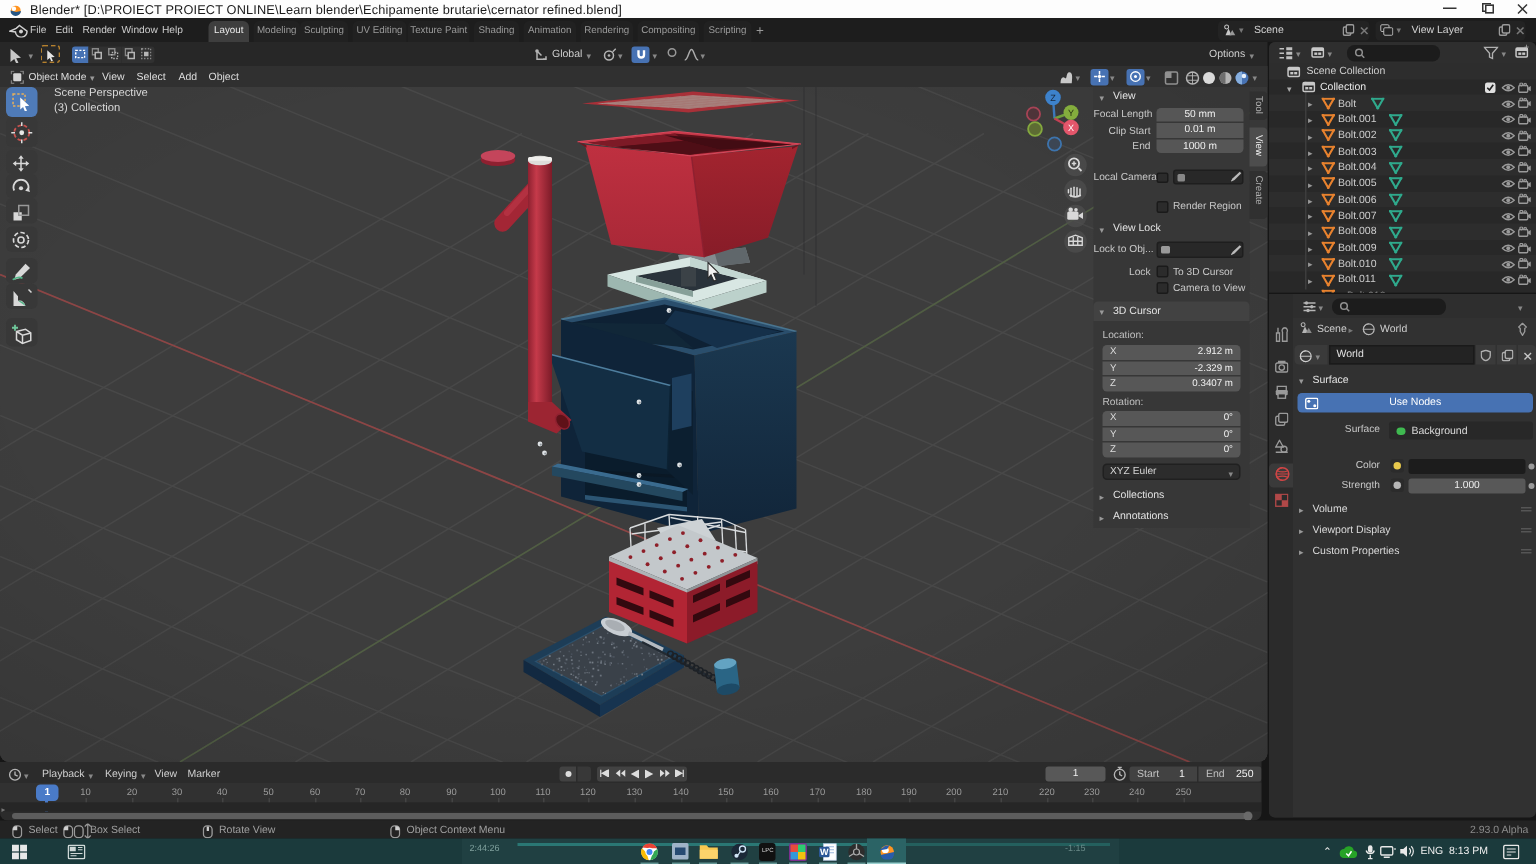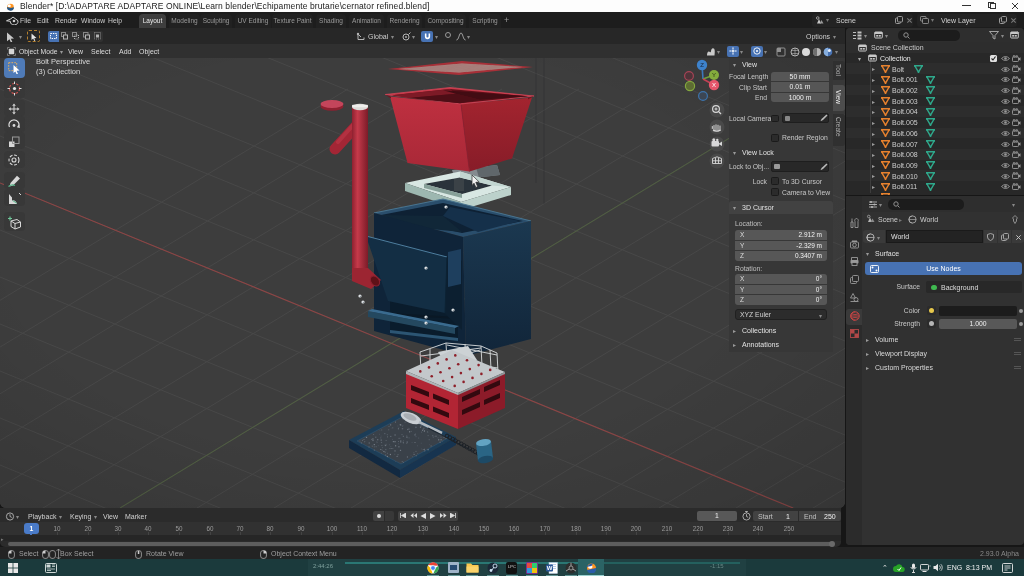--- a/index.html
+++ b/index.html
@@ -8,21 +8,21 @@
 .t7{position:absolute;color:#c3c3c3;font-size:7px;white-space:nowrap;}
 </style></head>
 <body>
 <div id="root">
 <div class="abs" style="left:0;top:0;width:1024px;height:12px;background:#fdfdfd;">
   <svg class="abs" style="left:6px;top:2px" width="9" height="9" viewBox="0 0 18 18">
         <circle cx="9" cy="10" r="6.5" fill="#ff9421"></circle>
         <circle cx="6.5" cy="7.5" r="3" fill="#fff"></circle>
         <path d="M2 10 A7 7 0 0 0 16 10.6 L9.5 12 Z" fill="#265787"></path>
       </svg>
-  <div class="abs" style="left:20px;top:1px;font-size:8.5px;color:#1a1a1a;letter-spacing:0.1px;">Blender* [D:\ADAPTARE ADAPTARE ONLINE\Learn blender\Echipamente brutarie\cernator refined.blend]</div>
+  <div class="abs" style="left:20px;top:1px;font-size:8.5px;color:#1a1a1a;letter-spacing:0.1px;">Blender* [D:\PROIECT PROIECT ONLINE\Learn blender\Echipamente brutarie\cernator refined.blend]</div>
   <div class="abs" style="left:962px;top:5px;width:9px;height:1.2px;background:#333;"></div>
   <div class="abs" style="left:990px;top:3px;width:6px;height:6px;border:1px solid #333;background:#fdfdfd;"></div>
   <div class="abs" style="left:988px;top:1.5px;width:6px;height:6px;border:1px solid #333;"></div>
   <div class="abs" style="left:990px;top:3px;width:6px;height:6px;border:1px solid #333;background:#fdfdfd;"></div>
   <svg class="abs" style="left:1011px;top:2px" width="8" height="8" viewBox="0 0 8 8">
         <path d="M1 1 L7 7 M7 1 L1 7" stroke="#333" stroke-width="1"></path>
       </svg>
 </div>
 <div class="abs" style="left:0;top:12px;width:1024px;height:16px;background:#1d1d1d;">
 <svg class="abs" style="left:6px;top:4px" width="13" height="9" viewBox="0 0 26 18">
@@ -707,21 +707,21 @@
 <svg class="abs" style="left:7.5px;top:148px" width="14" height="13" viewBox="0 0 14 13">
         <path d="M1 12 L1 2 L4 5.5 L4 8.5 Q7.5 7.5 9 12 Z" fill="#d8d8d8"></path>
         <path d="M4 8.5 A5.5 5.5 0 0 1 9 12" fill="#52b788"></path>
         <line x1="11" y1="1" x2="13" y2="3" stroke="#d8d8d8"></line>
       </svg>
 <svg class="abs" style="left:7px;top:171.5px" width="15" height="14" viewBox="0 0 15 14">
         <path d="M4 5 L10 3.5 L13.5 6 L13.5 11 L8 13 L4 10.5 Z" fill="none" stroke="#d8d8d8" stroke-width="1"></path>
         <path d="M4 5 L8 7.5 L13.5 6 M8 7.5 L8 13" fill="none" stroke="#d8d8d8" stroke-width="1"></path>
         <path d="M3 0.5 L3 4.5 M1 2.5 L5 2.5" stroke="#6fc79a" stroke-width="1.2"></path>
       </svg>
-<div class="abs" style="left:36px;top:13px;font-size:7.5px;color:#d8d8d8;">Bolt Perspective</div>
+<div class="abs" style="left:36px;top:13px;font-size:7.5px;color:#d8d8d8;">Scene Perspective</div>
 <div class="abs" style="left:36px;top:23px;font-size:7.5px;color:#d8d8d8;">(3) Collection</div>
 <div class="abs" style="left:729px;top:14px;width:104px;height:294px;background:rgba(55,55,55,0.97);">
 <div class="t7" style="left:4px;top:3px;color:#999;font-size:6px;">▾</div>
         <div class="t7" style="left:13px;top:3px;color:#e2e2e2;">View</div>
 <div class="abs" style="left:0;top:15px;width:38px;color:#c8c8c8;font-size:6.8px;text-align:right;white-space:nowrap;">Focal Length</div>
 <div class="abs" style="left:42px;top:13.5px;width:58px;height:9.5px;background:#565656;border-radius:3px 3px 0 0;color:#f0f0f0;font-size:6.8px;text-align:center;line-height:9.5px;">50 mm</div>
 <div class="abs" style="left:0;top:26px;width:38px;color:#c8c8c8;font-size:6.8px;text-align:right;white-space:nowrap;">Clip Start</div>
 <div class="abs" style="left:42px;top:24px;width:58px;height:9.5px;background:#565656;border-radius:0;color:#f0f0f0;font-size:6.8px;text-align:center;line-height:9.5px;">0.01 m</div>
 <div class="abs" style="left:0;top:36px;width:38px;color:#c8c8c8;font-size:6.8px;text-align:right;white-space:nowrap;">End</div>
 <div class="abs" style="left:42px;top:34.5px;width:58px;height:9.5px;background:#565656;border-radius:0 0 3px 3px;color:#f0f0f0;font-size:6.8px;text-align:center;line-height:9.5px;">1000 m</div>

